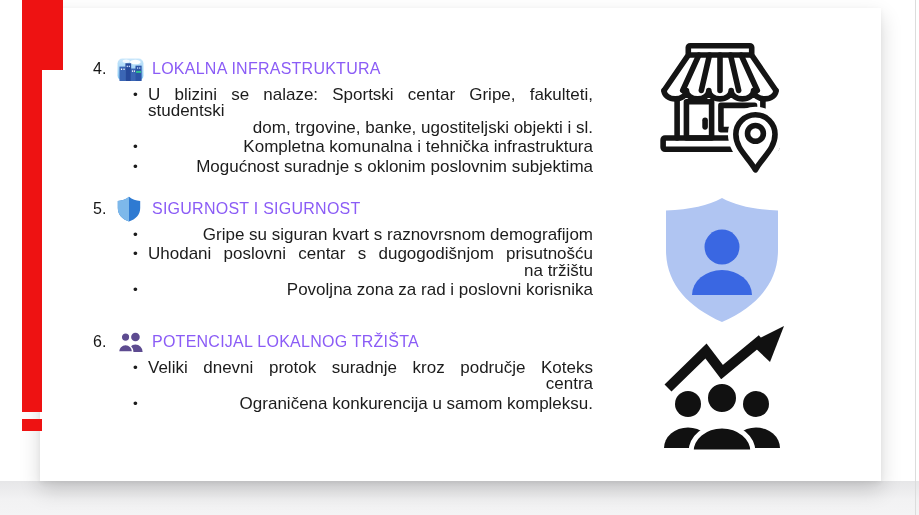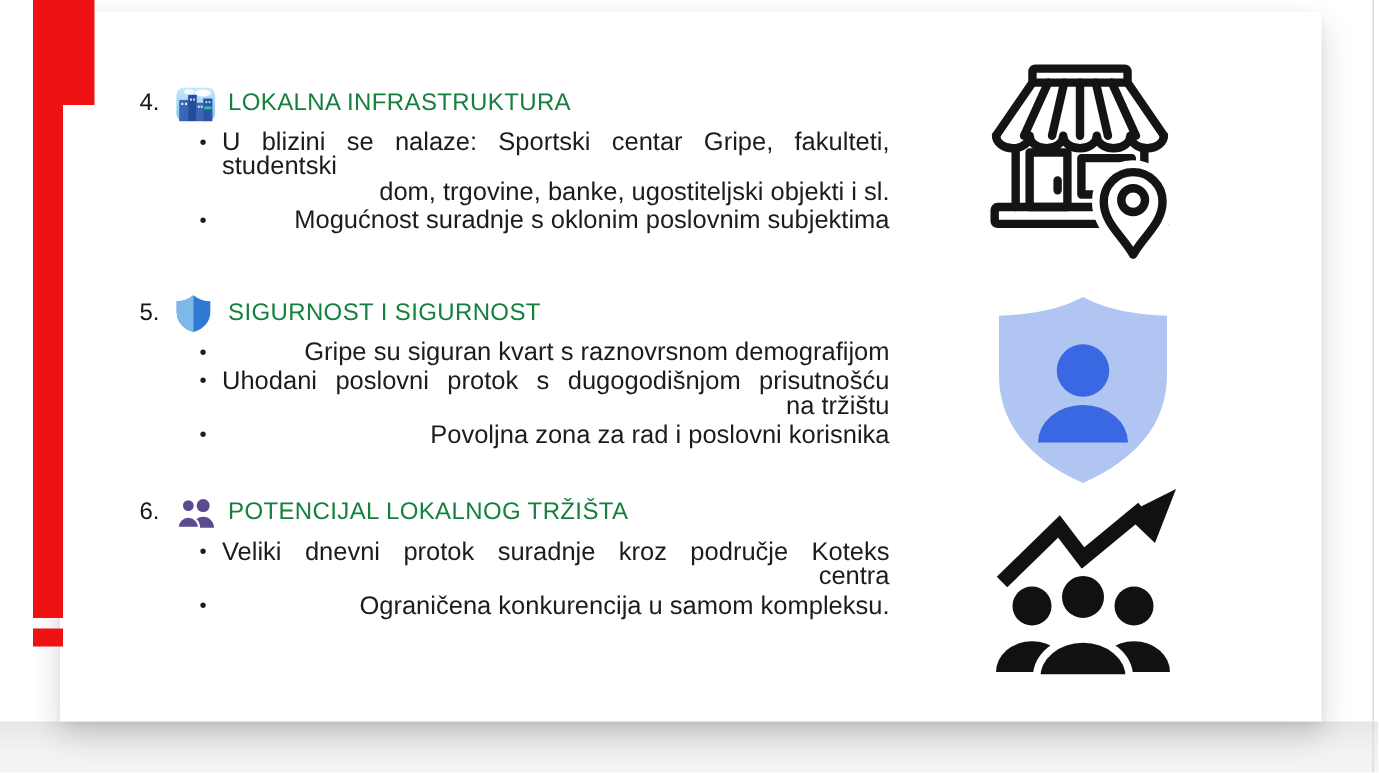--- a/index.html
+++ b/index.html
@@ -26,21 +26,21 @@
   .red-bar-narrow{position:absolute;left:22px;top:0;width:20px;height:412px;background:var(--color-accent,#ee1212);z-index:2;}
   .red-bar-square{position:absolute;left:22px;top:419px;width:20px;height:12px;background:var(--color-accent,#ee1212);z-index:2;}
   
   .section{position:absolute;left:93px;width:505px;z-index:4;}
   .section.s4{top:57px;}
   .section.s5{top:197px;}
   .section.s6{top:330px;}
   .sec-header{display:flex;align-items:center;height:24px;}
   .sec-number{width:24px;font-size:16px;color:#161616;flex:0 0 auto;}
   .sec-emoji{width:27px;height:24px;margin-right:8px;flex:0 0 auto;display:flex;align-items:center;}
-  .sec-title{font-size:16px;letter-spacing:.25px;color:#15803d;white-space:nowrap;}
+  .sec-title{font-size:16px;letter-spacing:.25px;color:#8b5cf6;white-space:nowrap;}
   .bullets{list-style:none;margin:6px 0 0 55px;padding:0;width:445px;}
   .bullets li{
     position:relative;margin:0 0 3px 0;
     font-size:17px;line-height:16.4px;color:var(--color-text,#1c1c1c);
   }
   .bullets li::before{
     content:"\2022";position:absolute;left:-15px;top:0;
     font-size:13.6px;color:var(--color-text,#1c1c1c);
   }
   .bline{text-align:right;}
@@ -106,20 +106,23 @@
       </svg>
     </span>
     <span class="sec-title">LOKALNA INFRASTRUKTURA</span>
   </div>
   <ul class="bullets">
     <li>
       <div class="jline">U blizini se nalaze: Sportski centar Gripe, fakulteti, studentski</div>
       <div class="bline">dom, trgovine, banke, ugostiteljski objekti i sl.</div>
     </li>
     <li>
+      <div class="bline">Kompletna komunalna i tehnička infrastruktura</div>
+    </li>
+    <li>
       <div class="bline">Mogućnost suradnje s oklonim poslovnim subjektima</div>
     </li>
   </ul>
 </div>
 
 <div class="section s5">
   <div class="sec-header">
     <span class="sec-number">5.</span>
     <span class="sec-emoji">
       <svg width="24" height="26" viewBox="0 0 24 26">
@@ -127,21 +130,21 @@
         <path class="shield-sm-light" d="M12,0.8 C9,3.3 5,4.8 0.8,4.9 V12 C0.8,18.8 5.4,23.4 12,25.4 Z"></path>
       </svg>
     </span>
     <span class="sec-title">SIGURNOST I SIGURNOST</span>
   </div>
   <ul class="bullets">
     <li>
       <div class="bline">Gripe su siguran kvart s raznovrsnom demografijom</div>
     </li>
     <li>
-      <div class="jline">Uhodani poslovni protok s dugogodišnjom prisutnošću</div>
+      <div class="jline">Uhodani poslovni centar s dugogodišnjom prisutnošću</div>
       <div class="bline">na tržištu</div>
     </li>
     <li>
       <div class="bline">Povoljna zona za rad i poslovni korisnika</div>
     </li>
   </ul>
 </div>
 
 <div class="section s6">
   <div class="sec-header">

